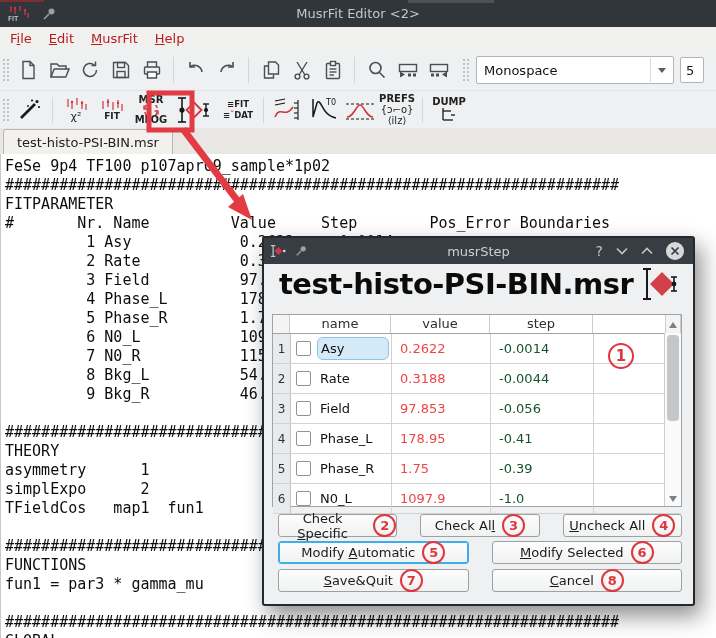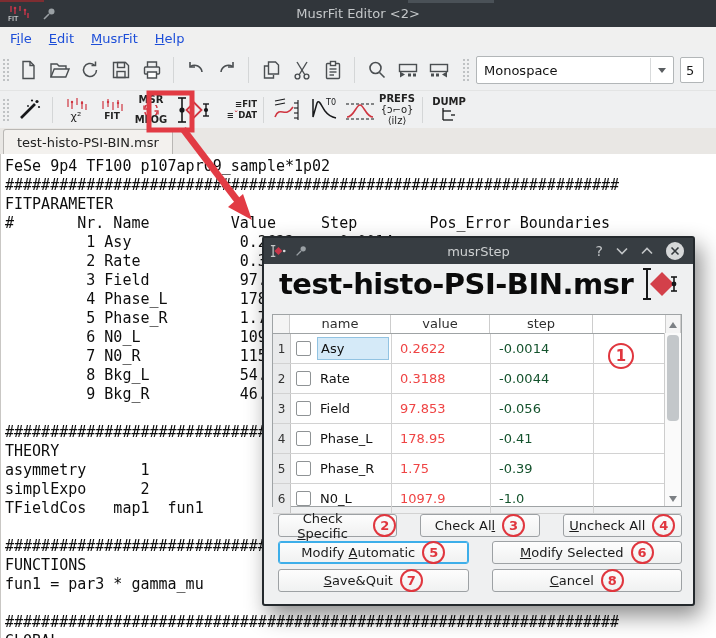--- a/index.html
+++ b/index.html
@@ -9,21 +9,21 @@
   .titlebar{position:absolute;left:0;top:0;width:716px;height:27px;background:#31363b;
             display:flex;align-items:center;}
   .tb-sliver1{position:absolute;left:0;top:0;width:44px;height:2px;background:#7e2d31;}
   .tb-sliver2{position:absolute;left:408px;top:0;width:86px;height:3px;background:#4a5157;}
   .app-logo{margin-left:7px;width:24px;height:20px;}
   .pin{width:16px;height:16px;margin-left:10px;}
   .win-title{position:absolute;left:0;right:0;text-align:center;font-size:13px;color:#c4c7c9;}
   
   .menubar{position:absolute;left:0;top:27px;width:716px;height:23px;display:flex;
            align-items:center;padding-left:10px;box-sizing:border-box;background:#f0f0ef;}
-  .menu-item{font-size:13px;margin-right:17px;color:#1d4ed8;}
+  .menu-item{font-size:13px;margin-right:17px;color:#b91c1c;}
   .menu-item u{text-decoration:underline;}
   
   .toolbar{position:absolute;left:0;width:716px;display:flex;align-items:center;background:#eff0f1;}
   .tbar1{top:50px;height:40px;border-bottom:1px solid #e3e4e4;}
   .tbar2{top:91px;height:37px;}
   .handle{width:7px;height:24px;margin:0 3px 0 2px;
           background-image:radial-gradient(#bfc2c4 1px, transparent 1.2px);background-size:4px 4px;}
   .vsep{width:1px;height:26px;background:#d4d6d7;margin:0 6px;}
   .icon-btn{width:31px;height:30px;display:flex;align-items:center;justify-content:center;flex:none;}
   .icon-btn svg{display:block;}
@@ -69,21 +69,21 @@
   .thead div{text-align:center;border-right:1px solid #cdcdcd;box-sizing:border-box;padding-top:1px;}
   .h-nr{width:17px;border-right:1px solid #cdcdcd;background:#f4f4f4;}
   .h-name{width:101px;}.h-val{width:99px;}.h-step{width:103px;}.h-fill{flex:1;border-right:none !important;}
   .h-sb{width:16px;border-left:1px solid #cdcdcd;background:#f4f4f4;display:flex;align-items:center;justify-content:center;}
   .trow{display:flex;height:29px;border-bottom:1px solid #d2d2d2;align-items:stretch;}
   .c-nr{width:17px;background:#e9eaeb;border-right:1px solid #c4c4c4;font-size:12px;color:#333;
         display:flex;align-items:center;justify-content:center;}
   .c-name{width:101px;border-right:1px solid #d2d2d2;display:flex;align-items:center;box-sizing:border-box;}
   .cbx{width:13px;height:13px;border:1px solid #8f9395;border-radius:2px;background:#fff;margin-left:5px;flex:none;}
   .ncell{flex:1;margin-left:6px;margin-right:2px;padding:4px 0 4px 3px;color:#111;}
-  .ncell.sel{background:#d5eaf8;border:1px solid #92c3e2;border-radius:0;padding:3px 0 3px 3px;}
+  .ncell.sel{background:#d5eaf8;border:1px solid #92c3e2;border-radius:6px;padding:3px 0 3px 3px;}
   .c-val{width:99px;border-right:1px solid #d2d2d2;display:flex;align-items:center;padding-left:8px;box-sizing:border-box;color:#ef4444;}
   .c-step{width:103px;border-right:1px solid #d2d2d2;display:flex;align-items:center;padding-left:8px;box-sizing:border-box;color:#14532d;}
   .c-fill{flex:1;}
   .scrollbar{position:absolute;top:18px;right:0;bottom:0;width:16px;border-left:1px solid #cdcdcd;background:#fafafa;}
   .sb-thumb{position:absolute;left:2px;right:2px;top:2px;height:86px;background:#c3c7ca;border-radius:4px;}
   .sb-down{position:absolute;bottom:4px;left:4px;width:0;height:0;border-left:4px solid transparent;border-right:4px solid transparent;border-top:6px solid #7c8084;}
   
   .btn-row{position:absolute;left:14px;width:404px;height:23px;display:flex;gap:23px;}
   .row1{top:276px;}.row2{top:303px;}.row3{top:331px;}
   .dbtn{flex:1;height:23px;border:1px solid #9da1a4;border-radius:3px;
@@ -299,21 +299,21 @@
         <circle cx="7" cy="15" r="2.6" fill="#17181a"></circle>
         <path d="M19 7.5 L26.5 15 L19 22.5 L11.5 15 Z" fill="none" stroke="#cf3540" stroke-width="1.8"></path>
         <g stroke="#17181a" stroke-width="1.4">
           <line x1="31" y1="9" x2="31" y2="21"></line>
             <line x1="28" y1="9" x2="34" y2="9"></line>
             <line x1="28" y1="21" x2="34" y2="21"></line>
         </g>
         <circle cx="31" cy="15" r="2.1" fill="#17181a"></circle>
         </svg>
     </div>
-    <div class="mi" style="width:38px;align-items:flex-end;padding-left:4px;">
+    <div class="mi" style="width:38px;align-items:center;padding-left:4px;">
       <span class="cap" style="font-size:8.5px;">≡<span>FIT</span></span>
       <span class="cap" style="font-size:8.5px;margin-top:2px;">≡<span class="redtx">ˇ</span><span>DAT</span></span>
     </div>
     <div class="vsep"></div>
     <div class="icon-btn" style="width:36px;">
       <svg width="30" height="26" viewBox="0 0 30 26">
         <g stroke="#17181a" stroke-width="1.1">
           <line x1="2" y1="4" x2="12" y2="2"></line>
             <line x1="2" y1="8" x2="12" y2="6"></line>
           <line x1="25" y1="3" x2="25" y2="23"></line>

